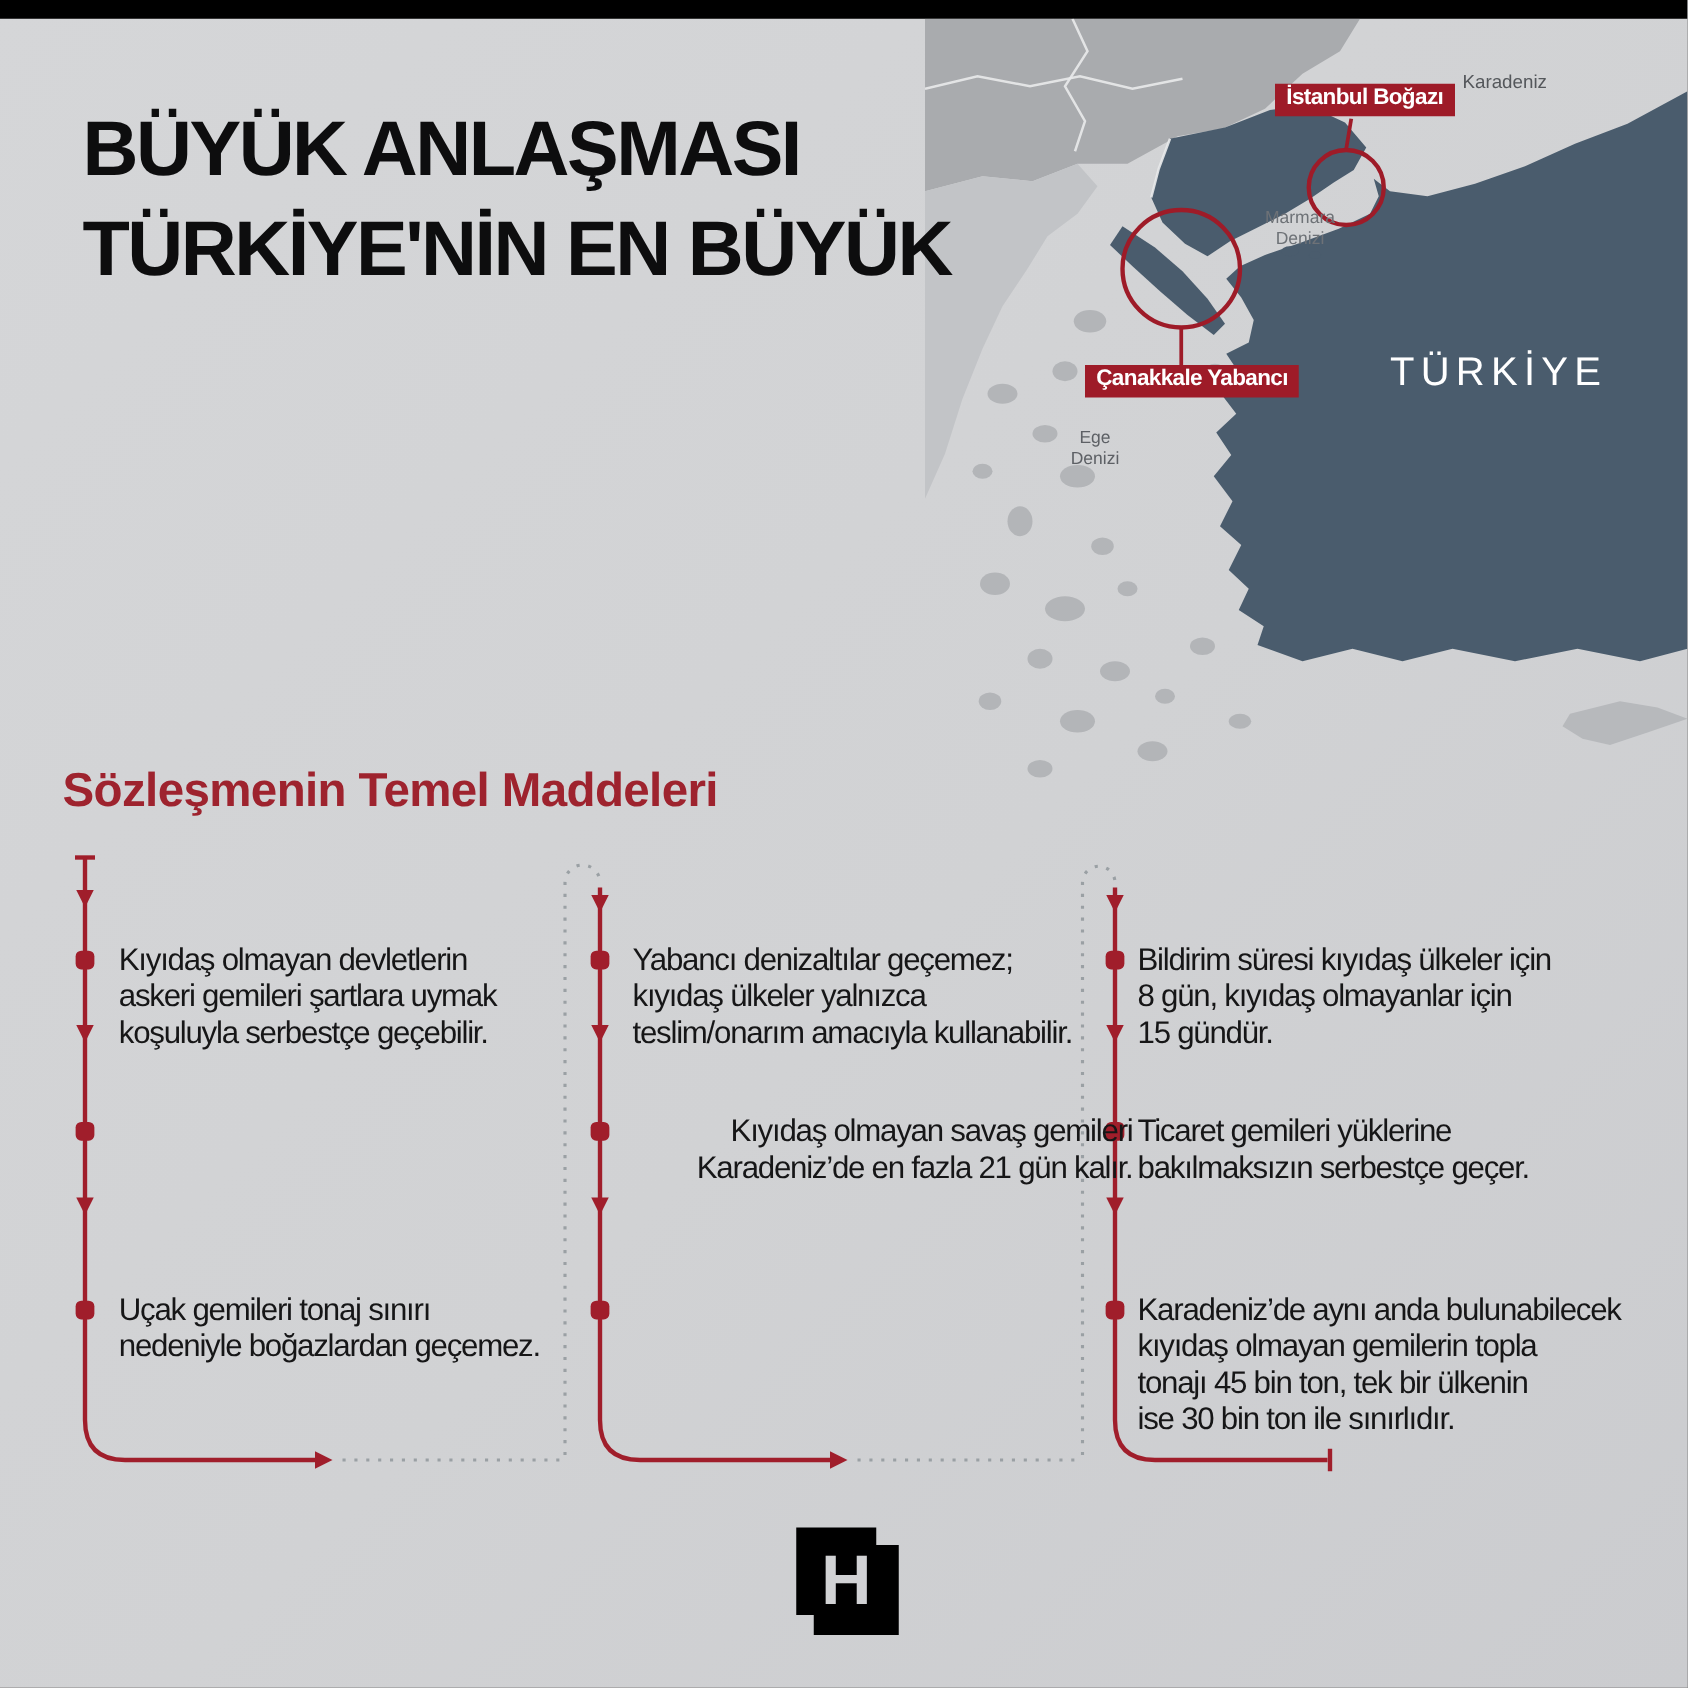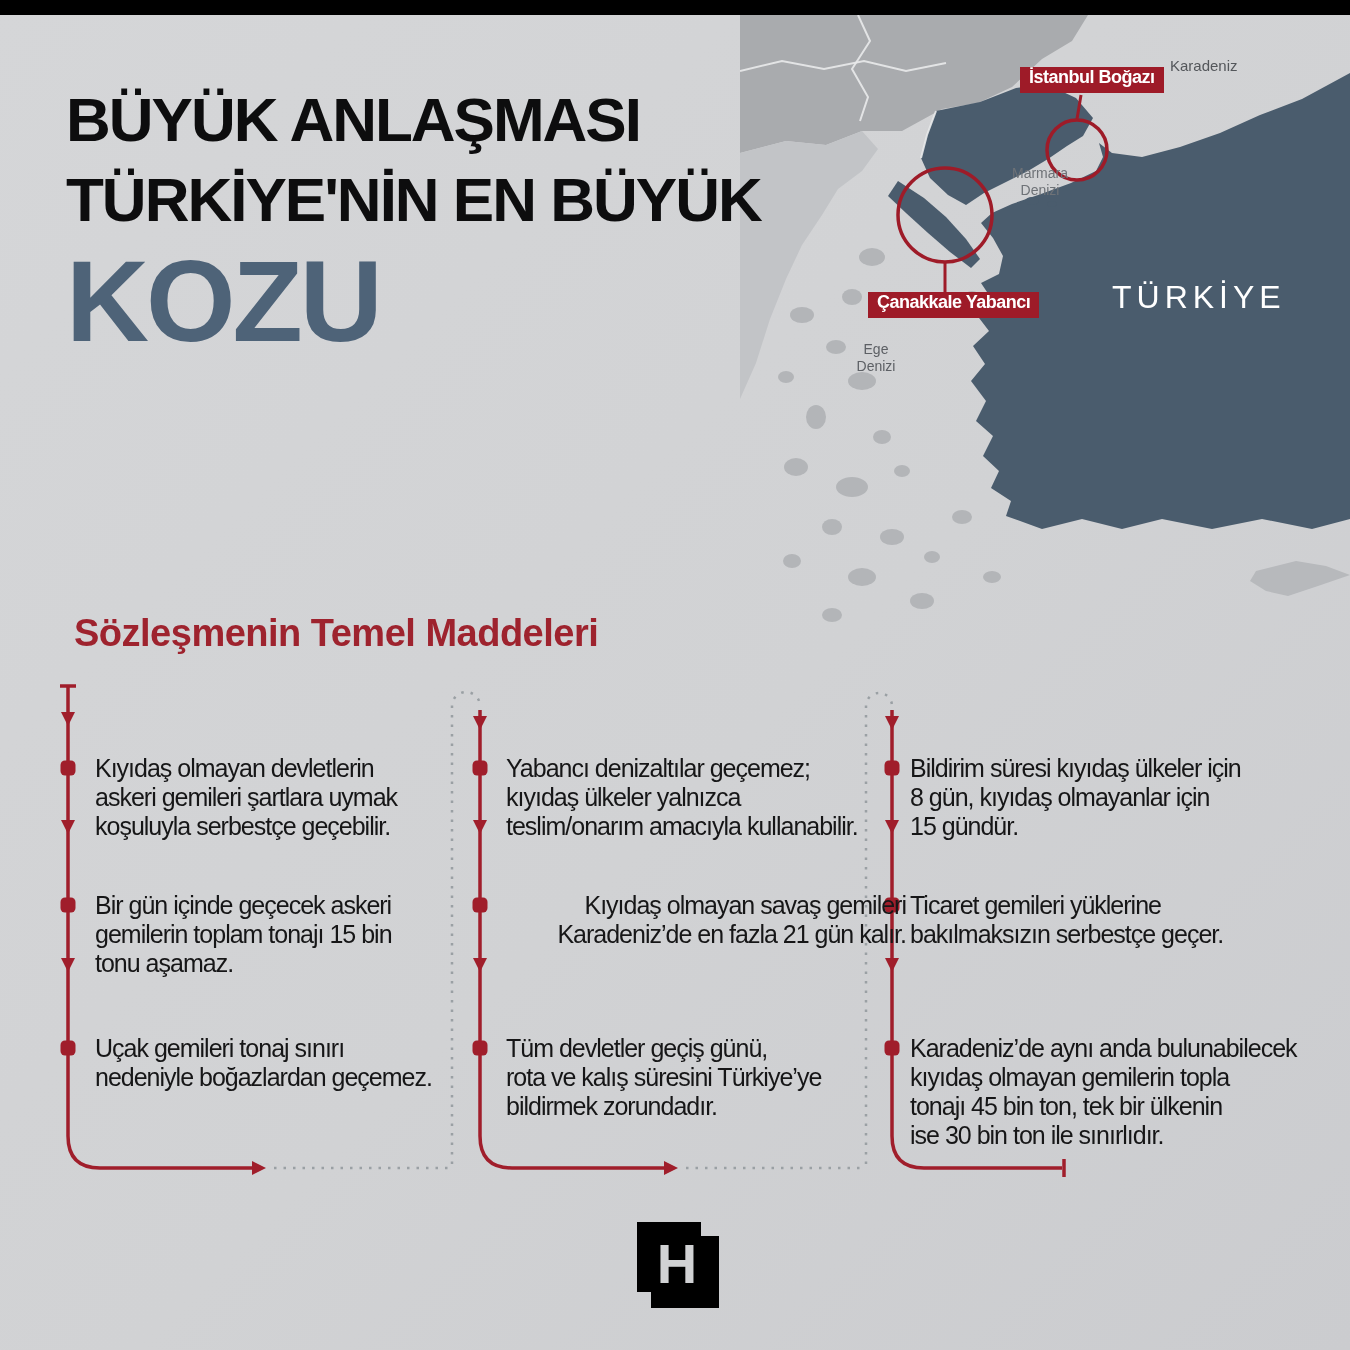--- a/index.html
+++ b/index.html
@@ -14,21 +14,21 @@
   .title-block{ position:absolute; left:66px; top:80px; }
   .title-line{ font-size:62px; line-height:80px; font-weight:900; letter-spacing:-2px; color:#0d0d0e; }
   .title-koz{ font-size:115px; line-height:118px; font-weight:900; letter-spacing:-3px; color:#4e6378; margin-top:2px; }
 
   .intro{
     position:absolute; left:66px; top:366px; width:720px;
     font-size:31px; line-height:40px; font-weight:500; letter-spacing:-0.5px;
     color:#141415; white-space:pre-line;
   }
   .section-heading{
-    position:absolute; left:74px; top:612px;
+    position:absolute; left:50px; top:612px;
     font-size:38px; font-weight:800; letter-spacing:-0.5px; color:#9e232e;
   }
 
   
   .tl-item{
     position:absolute; font-size:25px; line-height:29px; font-weight:500;
     letter-spacing:-1px; color:#161617; white-space:pre-line;
   }
 
   
@@ -116,21 +116,20 @@
     <div class="map-label lbl-ege">Ege
 Denizi</div>
     <div class="map-label lbl-turkiye">TÜRKİYE</div>
     <div class="strait-badge badge-istanbul">İstanbul Boğazı</div>
     <div class="strait-badge badge-canakkale">Çanakkale Yabancı</div>
   </div>
 
   <div class="title-block">
     <div class="title-line">BÜYÜK ANLAŞMASI</div>
     <div class="title-line">TÜRKİYE'NİN EN BÜYÜK</div>
-    <div class="title-koz">KOZU</div>
   </div>
 
 
   <div class="section-heading">Sözleşmenin Temel Maddeleri</div>
 
   <svg class="overlay" width="1350" height="1350" viewBox="0 0 1350 1350">
     <g stroke="#a01e2b" stroke-width="3.5" fill="none">
       <path d="M60,686 H76"></path>
       <path d="M68,686 V1136 Q68,1168 100,1168 H252"></path>
       <path d="M480,710 V1136 Q480,1168 512,1168 H664"></path>
@@ -165,33 +164,27 @@
       <path d="M274,1168 H448"></path>
       <path d="M452,1164 V706 A 14 14 0 0 1 480,706"></path>
       <path d="M686,1168 H860"></path>
       <path d="M866,1164 V706 A 13 13 0 0 1 892,706"></path>
     </g>
   </svg>
 
   <div class="tl-item" style="left:95px;  top:754px;  width:390px;">Kıyıdaş olmayan devletlerin
 askeri gemileri şartlara uymak
 koşuluyla serbestçe geçebilir.</div>
-  <div class="tl-item" style="left:95px;  top:891px;  width:390px;">Bir gün içinde geçecek askeri
-gemilerin toplam tonajı 15 bin
-tonu aşamaz.</div>
   <div class="tl-item" style="left:95px;  top:1034px; width:390px;">Uçak gemileri tonaj sınırı
 nedeniyle boğazlardan geçemez.</div>
   <div class="tl-item" style="left:506px; top:754px;  width:400px;">Yabancı denizaltılar geçemez;
 kıyıdaş ülkeler yalnızca
 teslim/onarım amacıyla kullanabilir.</div>
   <div class="tl-item" style="left:506px; top:891px;  width:400px;text-align:right;">Kıyıdaş olmayan savaş gemileri
 Karadeniz’de en fazla 21 gün kalır.</div>
-  <div class="tl-item" style="left:506px; top:1034px; width:400px;">Tüm devletler geçiş günü,
-rota ve kalış süresini Türkiye’ye
-bildirmek zorundadır.</div>
   <div class="tl-item" style="left:910px; top:754px;  width:430px;">Bildirim süresi kıyıdaş ülkeler için
 8 gün, kıyıdaş olmayanlar için
 15 gündür.</div>
   <div class="tl-item" style="left:910px; top:891px;  width:430px;">Ticaret gemileri yüklerine
 bakılmaksızın serbestçe geçer.</div>
   <div class="tl-item" style="left:910px; top:1034px; width:430px;">Karadeniz’de aynı anda bulunabilecek
 kıyıdaş olmayan gemilerin topla
 tonajı 45 bin ton, tek bir ülkenin
 ise 30 bin ton ile sınırlıdır.</div>
 

